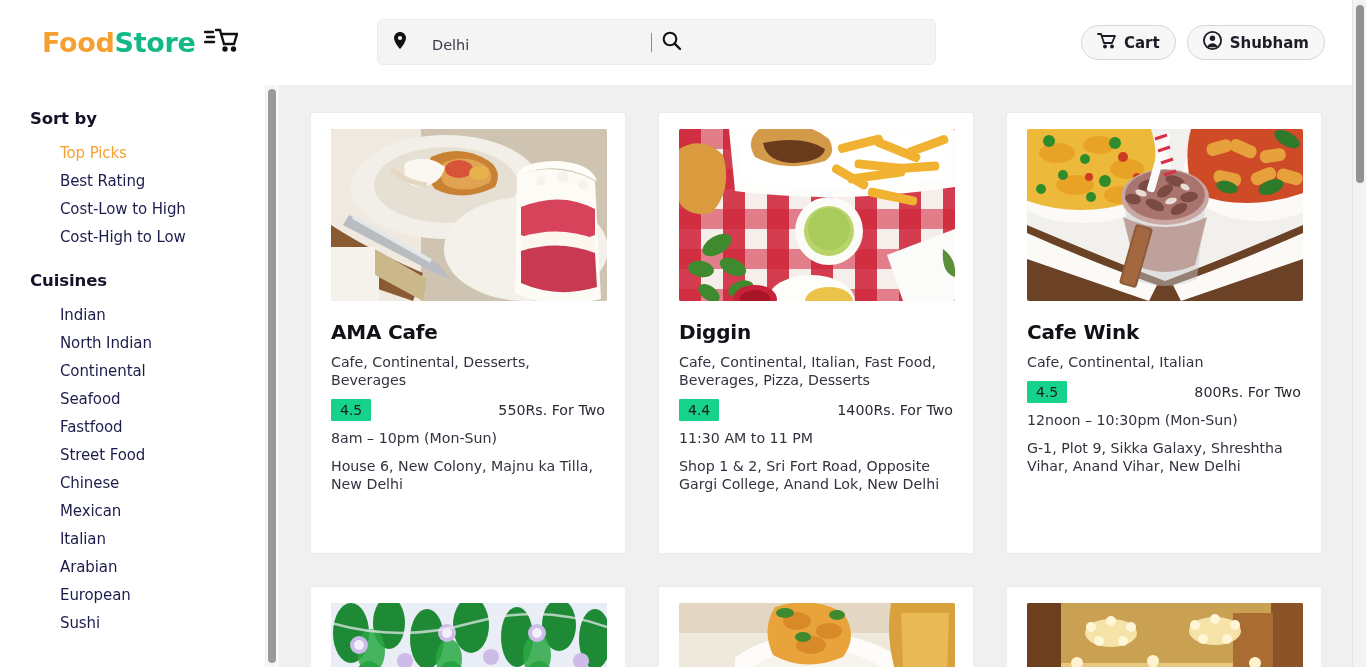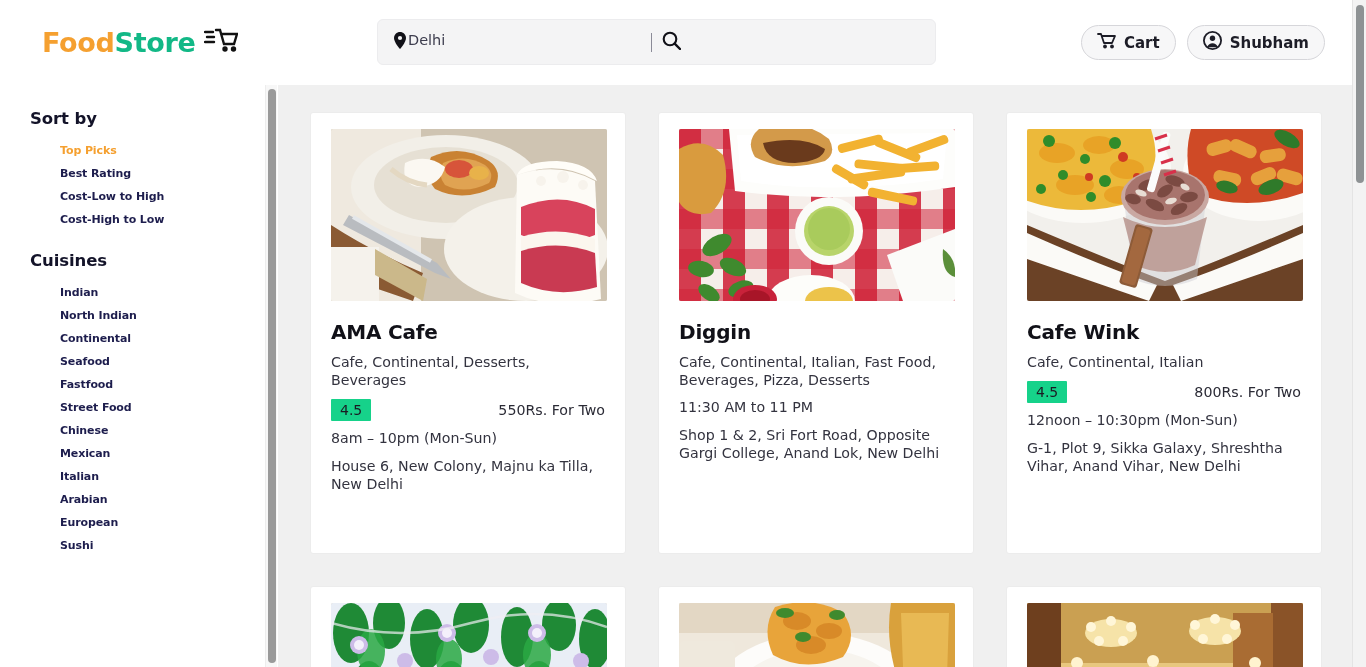--- a/index.html
+++ b/index.html
@@ -24,21 +24,21 @@
   .logo-food { color: #f5a030; }
   .logo-store { color: #12b886; }
   .cart-logo-icon { display: block; margin-left: 2px; }
 
   .searchbar {
     position: absolute; left: 377px; top: 19px;
     width: 559px; height: 46px;
     background: #f4f4f5; border: 1px solid #ececee; border-radius: 6px;
     display: flex; align-items: center;
   }
-  .loc-group { display: flex; align-items: flex-start; width: 273px; padding-left: 16px; gap: 2px; }
+  .loc-group { display: flex; align-items: flex-end; width: 273px; padding-left: 16px; gap: 26px; }
   .pin-icon { flex: 0 0 auto; }
   .loc-input {
     border: 0; background: transparent; outline: none;
     font-family: inherit; font-size: 14.5px; color: #3d3d4e; width: 100%;
   }
   .divider-bar { width: 1px; height: 19px; background: #8b8b98; }
   .dish-group { display: flex; align-items: center; flex: 1; padding-left: 16px; }
   .dish-input {
     border: 0; background: transparent; outline: none;
     font-family: inherit; font-size: 14.5px; color: #2b2b38; width: 100%;
@@ -69,21 +69,21 @@
   
   .sidebar {
     position: absolute; left: 0; top: 0; width: 264px; height: 582px;
     background: #ffffff; padding: 24px 0 0 30px; overflow: hidden;
   }
   .side-heading {
     font-size: 16.5px; font-weight: 700; color: #131329;
     margin-bottom: 11px; letter-spacing: -0.1px;
   }
   .side-item {
-    font-size: 11px; font-weight: 700; color: #1d1d4d;
+    font-size: 15px; font-weight: 400; color: #1d1d4d;
     padding: 5px 12px 5px 30px; cursor: pointer; letter-spacing: -0.1px;
   }
   .side-item.active { color: #f5a030; }
   .side-gap { height: 20px; }
 
   .sidebar-scroll {
     position: absolute; left: 265px; top: 0; width: 12px; height: 582px;
     background: #f7f7f7; border-left: 1px solid #ededed;
   }
   .sidebar-thumb {
@@ -329,20 +329,24 @@
               <path d="M208 126 L276 100 L276 172 L224 172z" fill="#fbfbf9"></path>
               <path d="M264 120 q14 10 12 28 q-14 -4 -12 -28z" fill="#5b8f3a"></path>
               <ellipse cx="132" cy="172" rx="44" ry="26" fill="#fdfdfa"></ellipse>
               <ellipse cx="150" cy="172" rx="24" ry="14" fill="#ecc34a"></ellipse>
               <ellipse cx="76" cy="170" rx="22" ry="14" fill="#c8223a"></ellipse>
               <ellipse cx="76" cy="170" rx="15" ry="9" fill="#a81528"></ellipse>
             </svg>
           </div>
           <div class="card-title">Diggin</div>
           <div class="card-cuisine">Cafe, Continental, Italian, Fast Food, Beverages, Pizza, Desserts</div>
+          <div class="meta-row">
+            <span class="rating">4.4</span>
+            <span class="cost">1400Rs. For Two</span>
+          </div>
           <div class="card-hours">11:30 AM to 11 PM</div>
           <div class="card-addr">Shop 1 &amp; 2, Sri Fort Road, Opposite Gargi College, Anand Lok, New Delhi</div>
         </div>
 
         <div class="card row1">
           <div class="card-img">
             <svg viewBox="0 0 276 172" preserveAspectRatio="none">
               <rect width="276" height="172" fill="#f2f0ec"></rect>
               <ellipse cx="56" cy="40" rx="88" ry="54" fill="#fbfaf7"></ellipse>
               <path d="M-10 0 L124 0 q14 44 -16 72 q-60 20 -118 -4z" fill="#ecb93a"></path>

